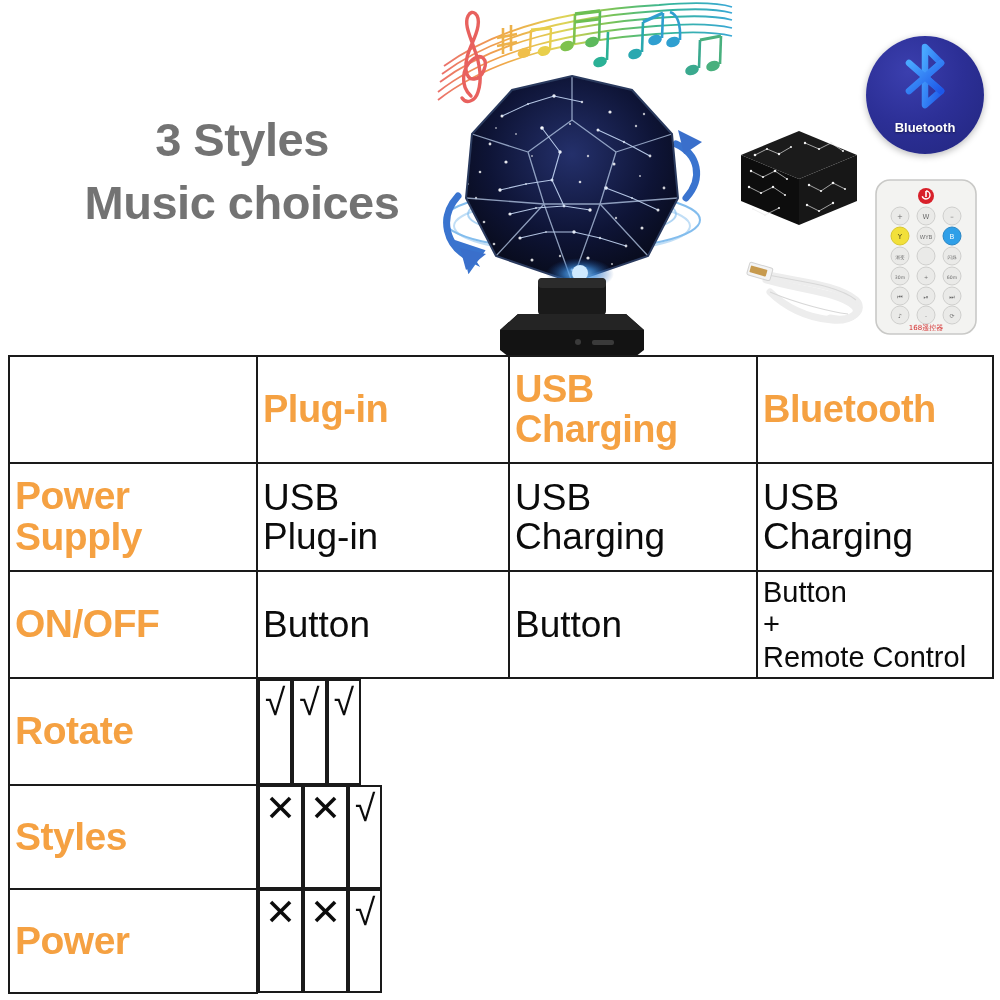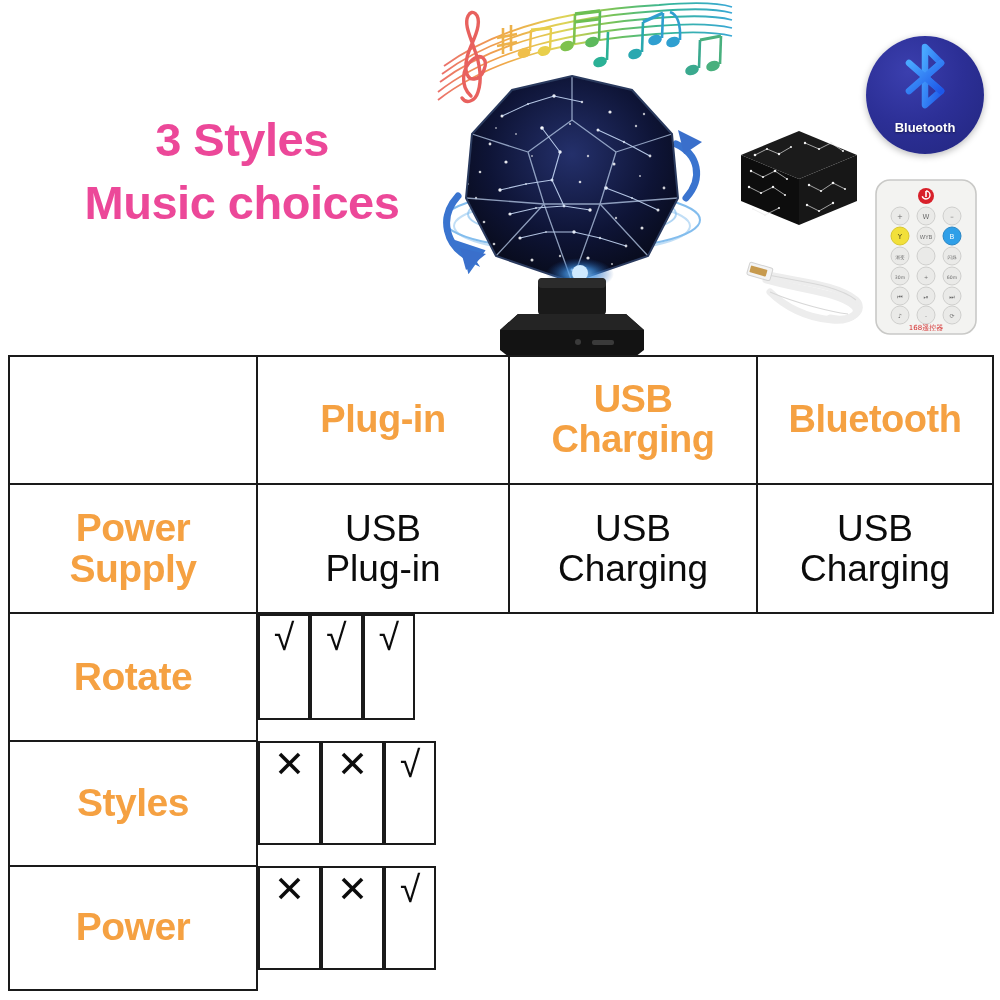--- a/index.html
+++ b/index.html
@@ -10,21 +10,21 @@
     overflow: hidden;
   }
   #page { position: relative; width: 1000px; height: 1000px; background:#fff; }
 
   
   #hero { position: absolute; left: 0; top: 0; width: 1000px; height: 355px; }
 
   .headline {
     position: absolute; left: 52px; top: 108px;
     width: 380px;
-    color: #ec4899;
+    color: #737373;
     font-weight: bold;
     font-size: 47px;
     line-height: 1.35;
     letter-spacing: -0.5px;
   }
   .headline .l1 { display:block; text-align:center; }
   .headline .l2 { display:block; text-align:center; }
 
   
   .music { position:absolute; left:424px; top:-4px; width:310px; height:112px; }
@@ -60,23 +60,23 @@
   
   #spec-table {
     position: absolute;
     left: 8px; top: 355px;
     width: 984px; height: 636px;
     border-collapse: collapse;
     table-layout: fixed;
   }
   #spec-table td {
     border: 2px solid #1a1a1a;
-    text-align: center;
+    text-align: left;
     vertical-align: middle;
-    padding: 2px 14px;
+    padding: 2px 5px;
   }
   col.c0 { width: 248px; }
   col.c1 { width: 252px; }
   col.c2 { width: 248px; }
   col.c3 { width: 236px; }
 
   .rowlabel {
     color: #F5A142;
     font-weight: bold;
     font-size: 39px;
@@ -446,20 +446,28 @@
         <td class="rowlabel">Power
 Supply</td>
         <td class="val">USB
 Plug-in</td>
         <td class="val">USB
 Charging</td>
         <td class="val">USB
 Charging</td>
       </tr>
 
+      <tr class="r-onoff">
+        <td class="rowlabel">ON/OFF</td>
+        <td class="val">Button</td>
+        <td class="val">Button</td>
+        <td class="val small">Button
++
+Remote Control</td>
+      </tr>
 
       <tr class="r-rotate">
         <td class="rowlabel">Rotate</td>
         <td class="val mark">√</td>
         <td class="val mark">√</td>
         <td class="val mark">√</td>
       </tr>
 
       <tr class="r-timing">
         <td class="rowlabel">Styles</td>

